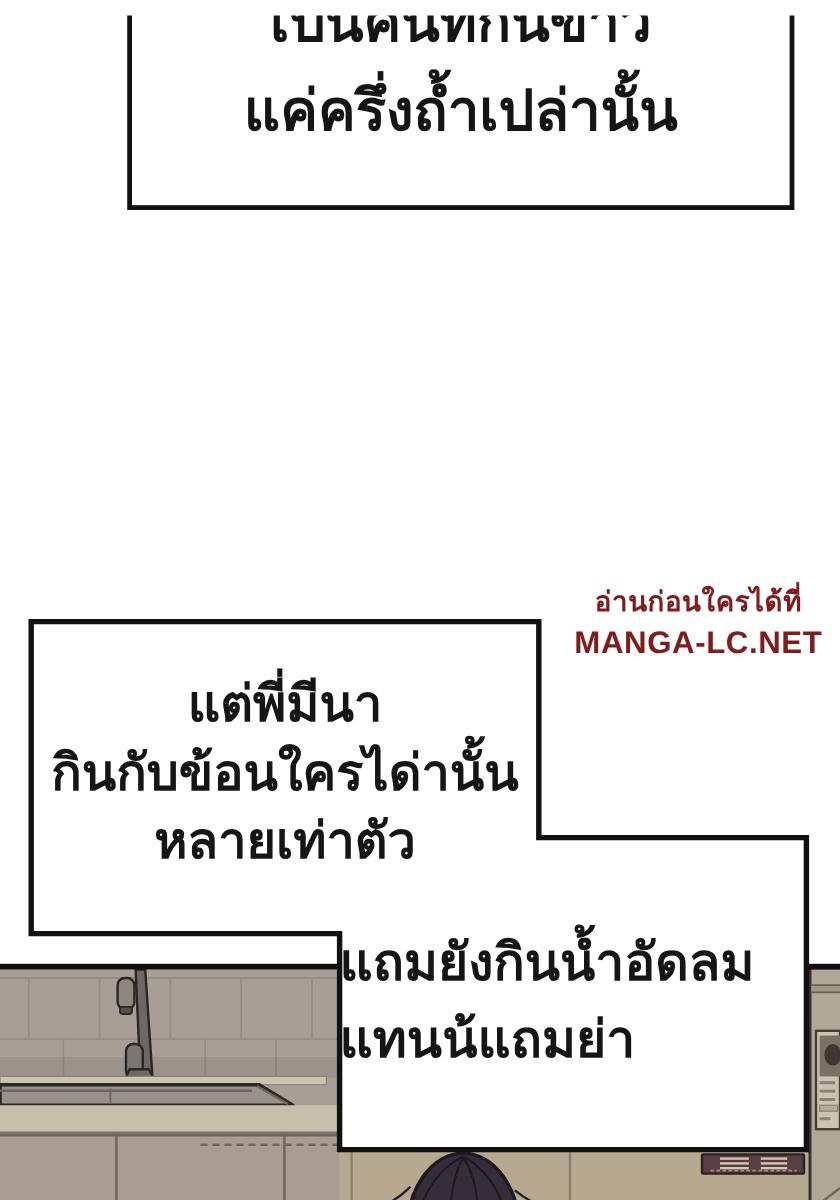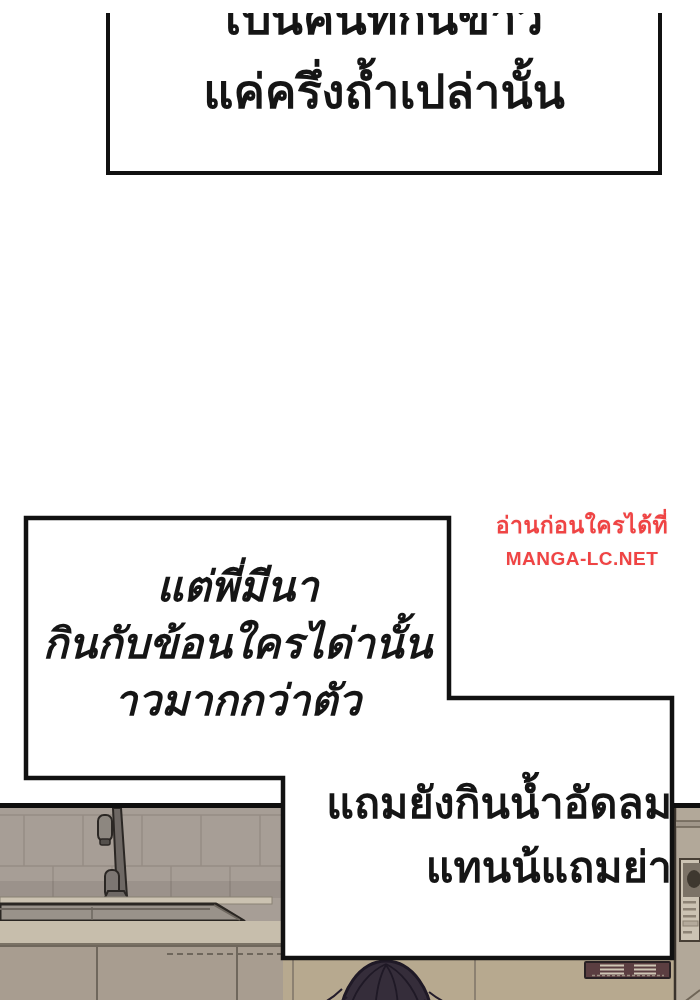--- a/index.html
+++ b/index.html
@@ -14,36 +14,36 @@
     left:106px;top:-50px;width:556px;height:212px;box-sizing:border-box;
     background:#ffffff;border:4px solid #111;z-index:3;
   }
   .bubble-top-text{
     position:absolute;left:0;right:0;top:14px;
     text-align:center;font-size:47px;line-height:74px;font-weight:bold;color:#151515;
   }
   .speech-svg{left:0;top:0;width:700px;height:1000px;z-index:2;pointer-events:none;}
   .bubble-mid-text{
     left:26px;top:545px;width:423px;z-index:4;
-    text-align:center;font-size:42px;line-height:57px;font-weight:bold;color:#151515;font-style:italic;
+    text-align:center;font-size:42px;line-height:57px;font-weight:bold;color:#151515;
   }
   .bubble-bot-text{
     left:283px;top:758px;width:389px;z-index:4;
-    text-align:right;font-size:43px;line-height:64px;font-weight:bold;color:#151515;
+    text-align:left;font-size:43px;line-height:64px;font-weight:bold;color:#151515;
   }
   .bubble-line{display:block;}
   
   .watermark{
-    left:470px;top:496px;width:224px;z-index:2;text-align:center;
-    color:#ef4444;font-weight:bold;
+    left:470px;top:472px;width:224px;z-index:2;text-align:center;
+    color:#7f1d1d;font-weight:bold;
     text-shadow:0 0 1px #ffffff,0 0 2px #eeeeee;
     letter-spacing:.5px;user-select:none;
   }
   .watermark .wm-thai{font-size:23px;line-height:32px;display:block;}
-  .watermark .wm-site{font-size:19px;line-height:36px;display:block;text-align:center;}
+  .watermark .wm-site{font-size:26px;line-height:36px;display:block;text-align:center;}
   
   .kitchen{left:0;top:790px;width:700px;height:210px;z-index:1;}
 </style>
 </head>
 <body>
 
 <div class="page">
 
   <div class="abs kitchen">
     <svg width="700" height="210" viewBox="0 790 700 210">
@@ -151,21 +151,21 @@
   <div class="abs bubble-top">
     <div class="bubble-top-text">
       <span class="bubble-line">เป็นคนที่กินข้าว</span>
       <span class="bubble-line">แค่ครึ่งถ้ำเปล่านั้น</span>
     </div>
   </div>
 
   <div class="abs bubble-mid-text">
     <span class="bubble-line">แต่พี่มีนา</span>
     <span class="bubble-line">กินกับข้อนใครได่านั้น</span>
-    <span class="bubble-line">าวมากกว่าตัว</span>
+    <span class="bubble-line">หลายเท่าตัว</span>
   </div>
 
   <div class="abs bubble-bot-text">
     <span class="bubble-line">แถมยังกินน้ำอัดลม</span>
     <span class="bubble-line">แทนน้แถมย่า</span>
   </div>
 
   <div class="abs watermark">
     <span class="wm-thai">อ่านก่อนใครได้ที่</span>
     <span class="wm-site">MANGA-LC.NET</span>

